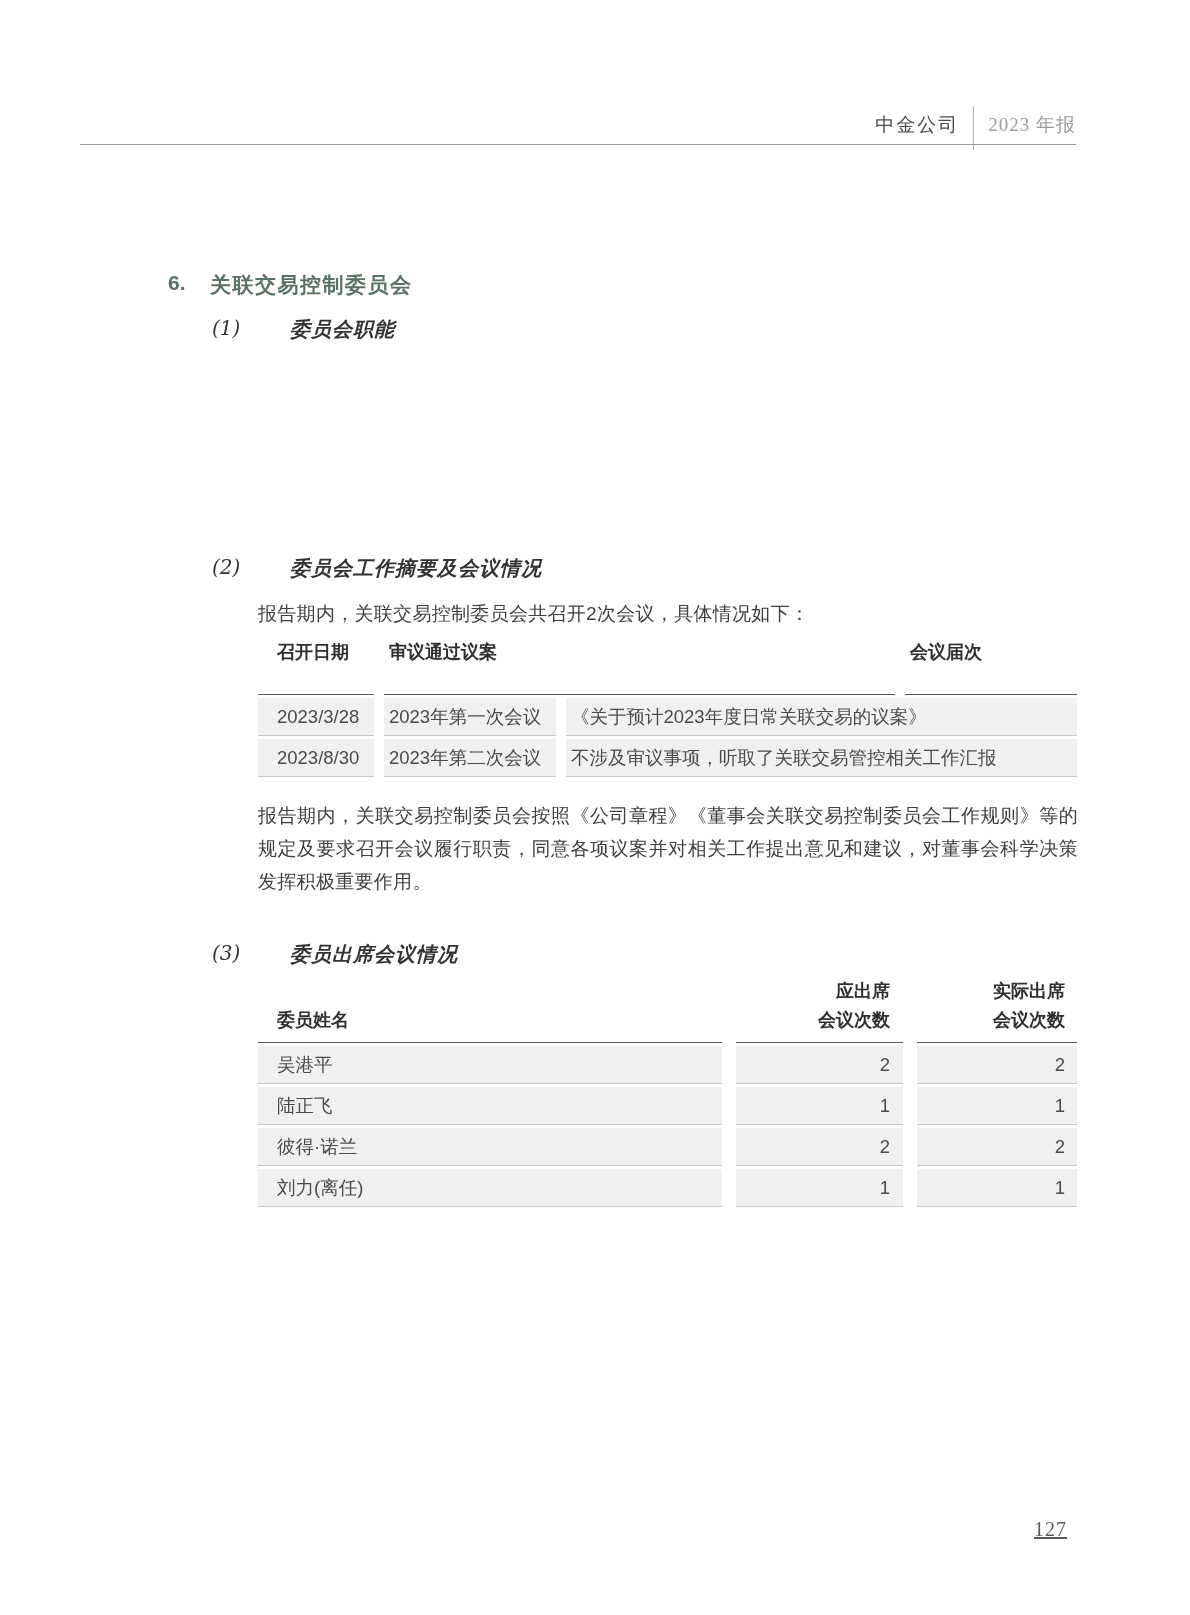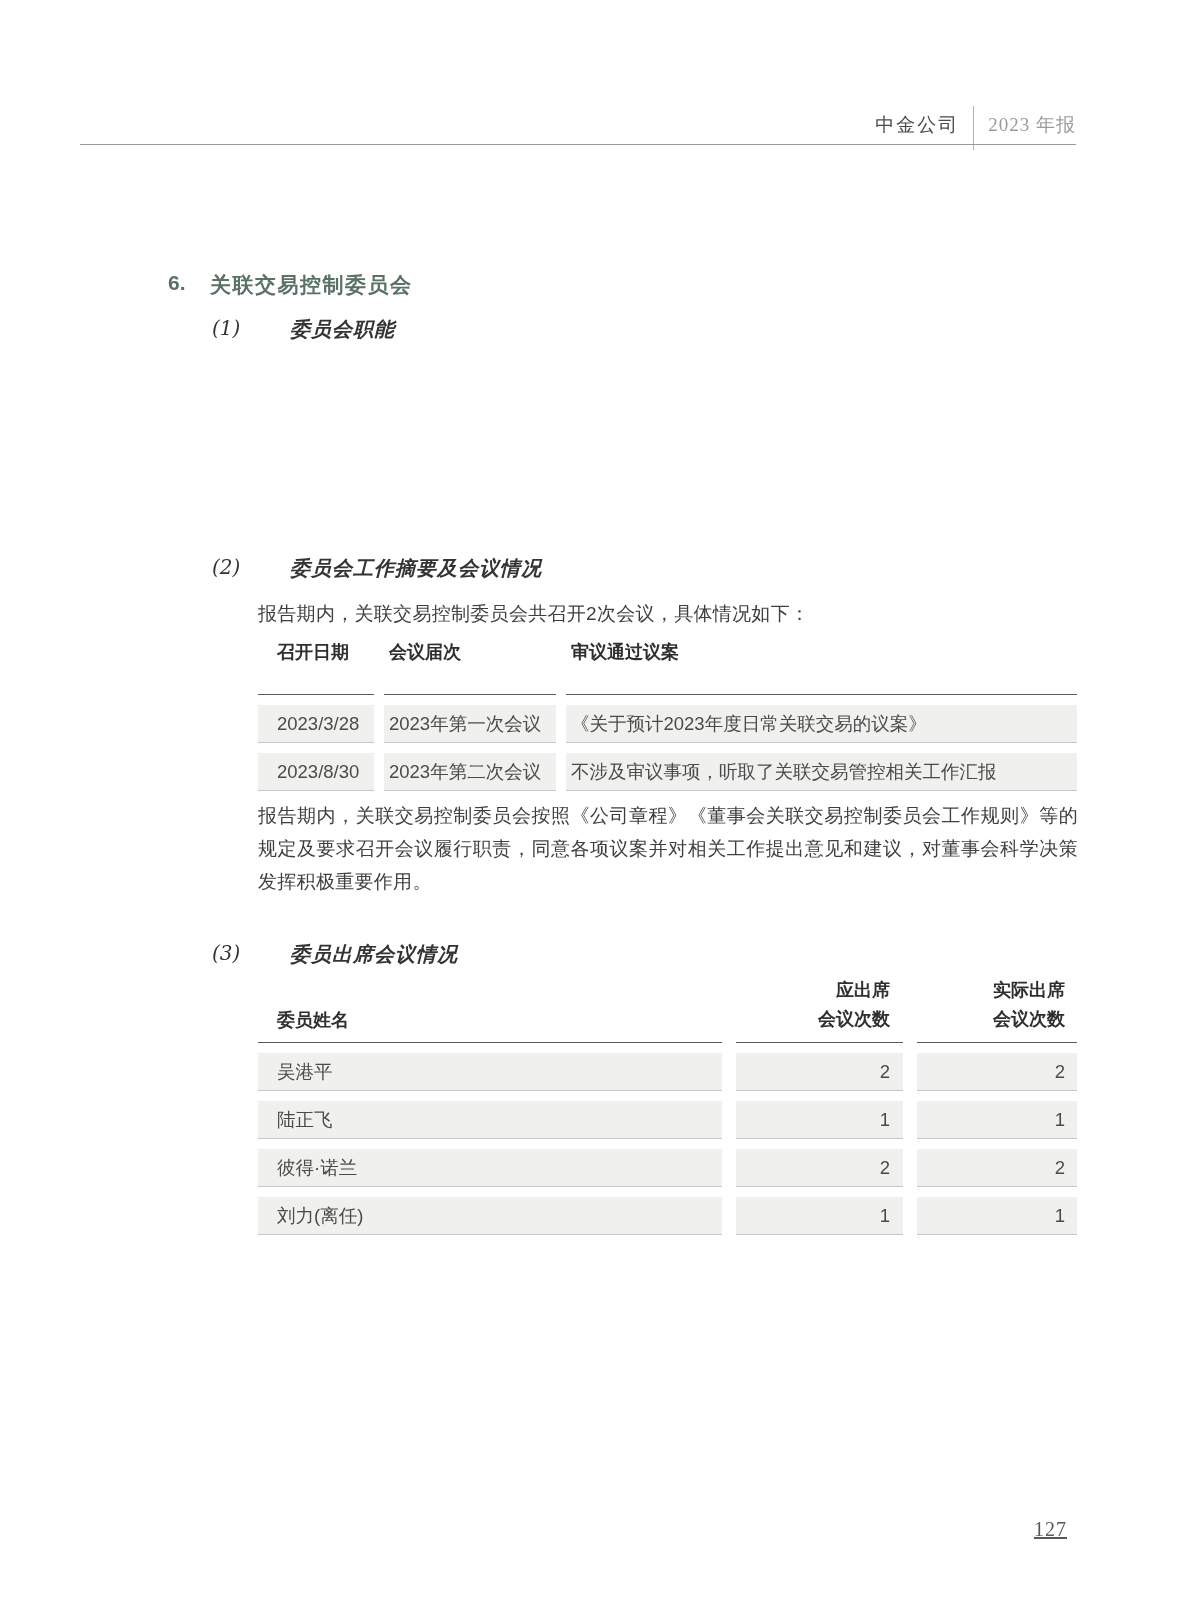--- a/index.html
+++ b/index.html
@@ -75,24 +75,24 @@
 
   .thead-row .cell {
     display:flex; align-items:flex-end;
     border-bottom:1px solid #5a5a5a;
     font-weight:bold; color:#2f2f2f; font-size:18px;
     padding-bottom:30px;
   }
   .tbl1 .thead-row .cell { height:54px; }
   .tbl2 .thead-row .cell { height:68px; padding-bottom:7px; }
 
-  .hdr-two-line { display:flex; flex-direction:column; align-items:flex-end; line-height:29px; width:100%;font-family:Liberation Mono, monospace; }
+  .hdr-two-line { display:flex; flex-direction:column; align-items:flex-end; line-height:29px; width:100%; }
   .hdr-one-line { line-height:29px; }
 
-  .tdata-row { margin-top:10px; }
+  .tdata-row { margin-top:3px; }
   .tdata-row .cell {
     height:38px; display:flex; align-items:center;
     background:#f0f0ef;
     border-bottom:1px solid #c7c7c5;
     font-size:18.5px; color:#4a4a4a;
   }
   .tdata-row:first-of-type { margin-top:1px; }
 
   
   .page-number {
@@ -125,22 +125,22 @@
 
   <div class="sub-heading sub2">
     <span class="sub-num">(2)</span>
     <span class="sub-title">委员会工作摘要及会议情况</span>
   </div>
   <div class="para para2">报告期内，关联交易控制委员会共召开2次会议，具体情况如下：</div>
 
   <div class="tbl tbl1">
     <div class="trow thead-row t1-gaps">
       <div class="cell t1c1">召开日期</div>
+      <div class="cell t1c3">审议通过议案</div>
       <div class="cell t1c2">会议届次</div>
-      <div class="cell t1c3">审议通过议案</div>
     </div>
     <div class="trow tdata-row t1-gaps">
       <div class="cell t1c1">2023/3/28</div>
       <div class="cell t1c2">2023年第一次会议</div>
       <div class="cell t1c3">《关于预计2023年度日常关联交易的议案》</div>
     </div>
     <div class="trow tdata-row t1-gaps">
       <div class="cell t1c1">2023/8/30</div>
       <div class="cell t1c2">2023年第二次会议</div>
       <div class="cell t1c3">不涉及审议事项，听取了关联交易管控相关工作汇报</div>

